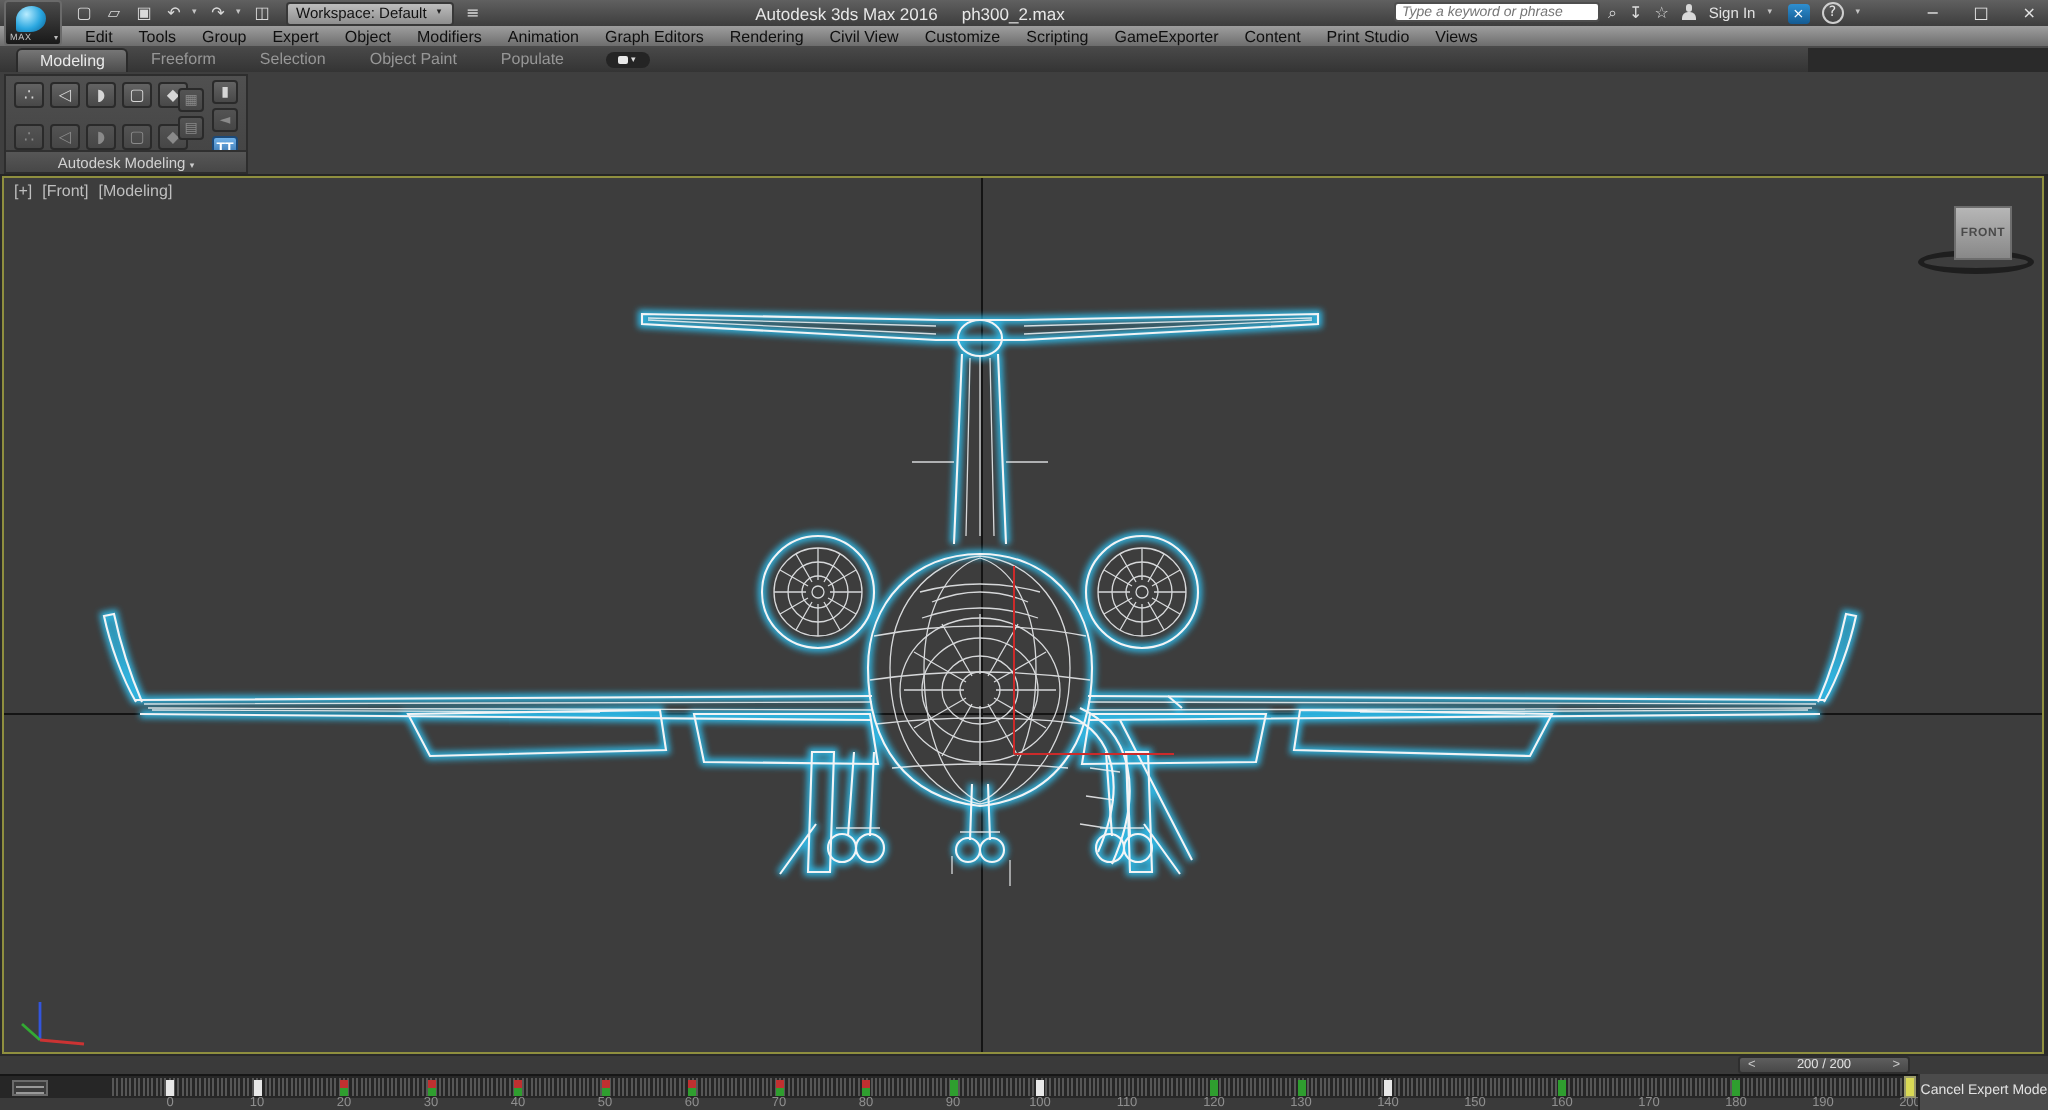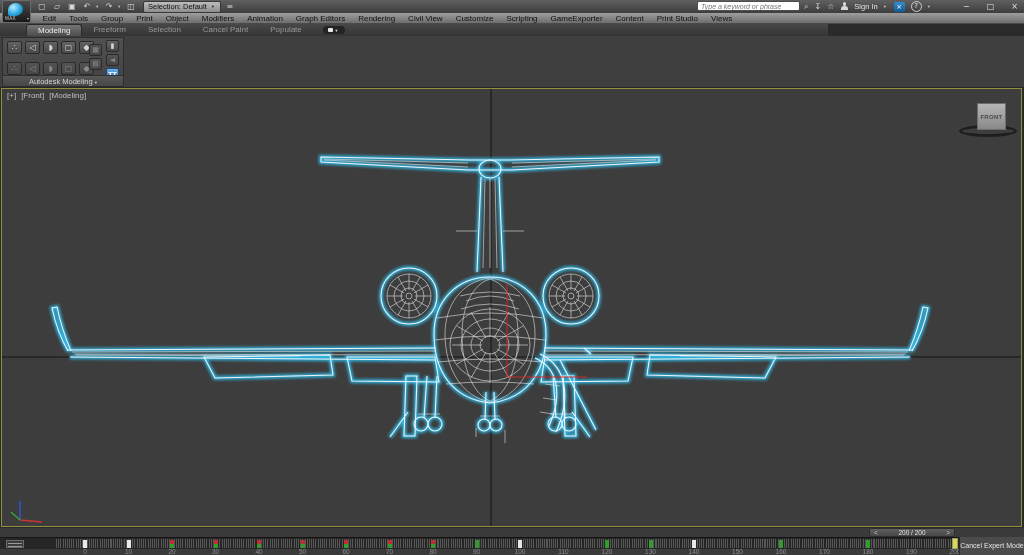--- a/index.html
+++ b/index.html
@@ -38,22 +38,22 @@
   .helpq{width:11px;height:11px;border:1px solid #cfcfcf;border-radius:50%;box-sizing:border-box;
          font-size:7px;line-height:9px;text-align:center;color:#e6e6e6;}
   .win-btns{position:absolute;right:6px;top:0px;display:flex;gap:17px;color:#e3e3e3;font-size:8px;line-height:13px;}
 
   
   .menubar{position:absolute;left:0;top:13px;width:1024px;height:11px;box-sizing:border-box;
            background:linear-gradient(#9e9e9e,#6d6d6d);padding-left:36px;display:flex;border-bottom:1px solid #4a4a4a;}
   .menu-item{font-size:8px;line-height:11px;color:#0f0f0f;padding:0 6.5px;white-space:nowrap;}
 
   
-  .rtabs{position:absolute;left:0;top:24px;width:828px;height:12px;box-sizing:border-box;
-         background:linear-gradient(#484848,#343434);display:flex;padding-left:26px;align-items:flex-end;}
+  .rtabs{position:absolute;left:0;top:24px;width:904px;height:12px;box-sizing:border-box;
+         background:linear-gradient(#484848,#343434);display:flex;padding-left:8px;align-items:flex-end;}
   .rtab{font-size:8px;line-height:12px;color:#979797;padding:0 11px;white-space:nowrap;}
   .rtab.active{background:linear-gradient(#767676,#4c4c4c);color:#e9e9e9;border-radius:3px 3px 0 0;
                border:1px solid #2a2a2a;border-bottom:none;line-height:11px;}
   .rtab-overflow{margin-left:10px;margin-bottom:2px;width:22px;height:8px;background:#242424;border-radius:4px;
                  display:flex;align-items:center;justify-content:center;gap:2px;}
   .rtab-overflow .sq{width:5px;height:4px;background:#e8e8e8;border-radius:1px;}
   .rtab-overflow .qcaret{color:#ddd;}
   .rbody{position:absolute;left:0;top:36px;width:1024px;height:52px;background:#3f3f3f;border-bottom:1px solid #262626;box-sizing:border-box;}
   .rpanel{position:absolute;left:2px;top:1px;width:122px;height:50px;background:linear-gradient(#505050,#424242);
           border:1px solid #2d2d2d;box-sizing:border-box;}
@@ -116,24 +116,27 @@
     <div class="qat">
       <span class="qicon glyph">▢</span>
       <span class="qicon glyph">▱</span>
       <span class="qicon glyph">▣</span>
       <span class="qicon glyph">↶</span>
       <span class="qcaret glyph">▾</span>
       <span class="qicon glyph">↷</span>
       <span class="qcaret glyph">▾</span>
       <span class="qicon glyph">◫</span>
       <span class="ws">
-        <span>Selection: Default</span>
+        <span>Workspace: Default</span>
         <span class="qcaret glyph">▾</span>
       </span>
       <span class="qicon glyph">≡</span>
+    </div>
+    <div class="title-text">
+      <span>Autodesk 3ds Max 2016</span><span class="file">ph300_2.max</span>
     </div>
     <input class="search-box" placeholder="Type a keyword or phrase" style="">
     <div class="tb-icons">
       <span class="glyph">⌕</span>
       <span class="glyph">↧</span>
       <span class="glyph">☆</span>
       <span class="person"></span>
       <span class="signin-label">Sign In</span>
       <span class="qcaret glyph">▾</span>
       <span class="a360 glyph">×</span>
@@ -150,41 +153,41 @@
   <div class="logo">
     <div class="swoosh"></div>
     <div class="logo-max">MAX</div>
     <div class="logo-caret glyph">▾</div>
   </div>
 
   <div class="menubar">
       <span class="menu-item">Edit</span>
       <span class="menu-item">Tools</span>
       <span class="menu-item">Group</span>
-      <span class="menu-item">Print</span>
+      <span class="menu-item">Expert</span>
       <span class="menu-item">Object</span>
       <span class="menu-item">Modifiers</span>
       <span class="menu-item">Animation</span>
       <span class="menu-item">Graph Editors</span>
       <span class="menu-item">Rendering</span>
       <span class="menu-item">Civil View</span>
       <span class="menu-item">Customize</span>
       <span class="menu-item">Scripting</span>
       <span class="menu-item">GameExporter</span>
       <span class="menu-item">Content</span>
       <span class="menu-item">Print Studio</span>
       <span class="menu-item">Views</span>
     </div>
 
   <div class="rtabs">
     <span id="rtab-slot" style="display:flex;">
         <span class="rtab active">Modeling</span>
         <span class="rtab">Freeform</span>
         <span class="rtab">Selection</span>
-        <span class="rtab">Cancel Paint</span>
+        <span class="rtab">Object Paint</span>
         <span class="rtab">Populate</span>
       </span>
     <span class="rtab-overflow">
       <span class="sq"></span>
       <span class="qcaret glyph">▾</span>
     </span>
   </div>
 
   <div class="rbody">
     <div class="rpanel">

